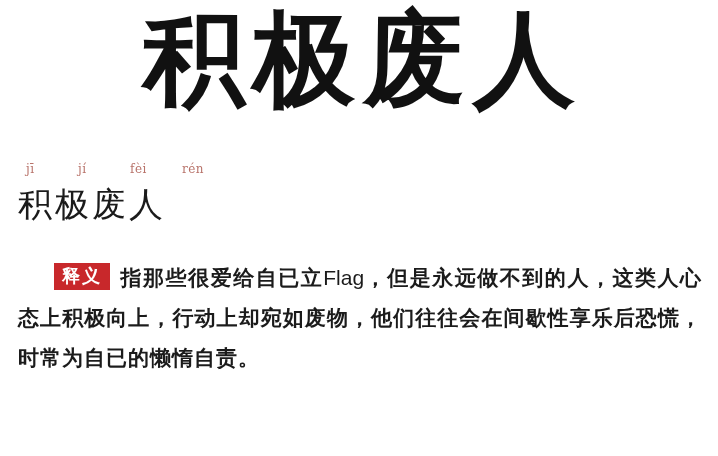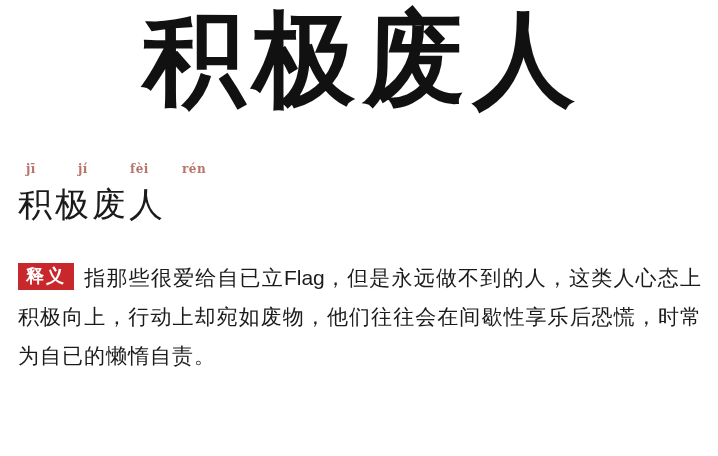--- a/index.html
+++ b/index.html
@@ -45,21 +45,20 @@
   }
 
   
   .pinyin-row {
     position: absolute;
     left: 22px;
     top: 162px;
     width: 250px;
     display: flex;
     gap: 0px;
-    font-weight: bold;
   }
   .pinyin {
     width: 48px;
     text-align: left;
     font-family: "DejaVu Serif", serif;
     font-size: 12px;
     color: #b8736a;
     letter-spacing: 0.5px;
     padding-left: 4px;
   }
@@ -95,23 +94,25 @@
     background: #c8282b;
     color: #ffffff;
     font-family: "DejaVu Serif", serif;
     font-size: 18px;
     font-weight: 700;
     letter-spacing: 2px;
     padding: 2px 8px 3px 8px;
     margin-right: 10px;
     vertical-align: 3px;
     line-height: 22px;
+    margin-left: 36px;
   }
   .def-text {
     display: inline;
+    font-weight: bold;
   }
   .latin {
     font-family: Liberation Sans, sans-serif;
     letter-spacing: 0;
   }
 </style>
 </head>
 <body>
 
 <div class="page">

